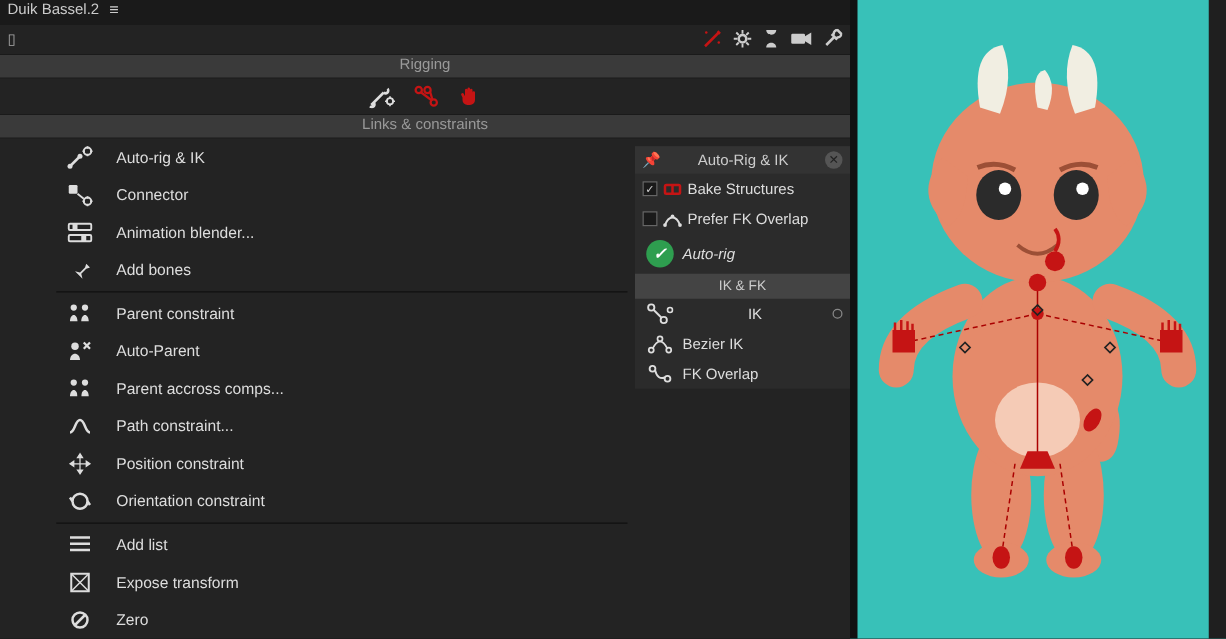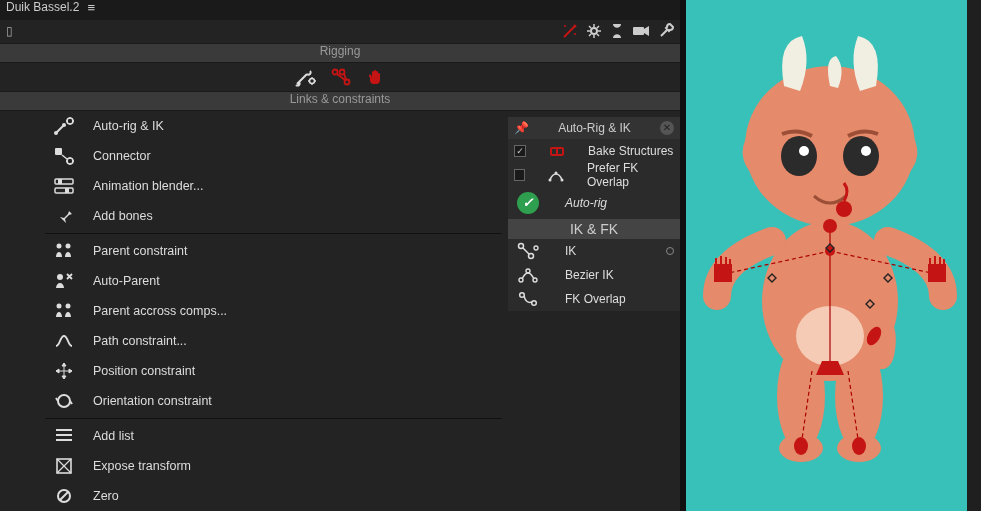--- a/index.html
+++ b/index.html
@@ -15,22 +15,22 @@
 .content { flex:1; display:flex;padding-left:45px; }
 .left-col { flex:1; display:flex; flex-direction:column; }
 .row { height:30px; display:flex; align-items:center; padding-left:8px; gap:18px; color:#ddd; cursor:pointer; }
 .row .icon { width:22px; height:22px; display:flex; align-items:center; justify-content:center; flex-shrink:0; }
 .row .label { font-size:12.5px; }
 .sep { height:1px; background:#111; margin:2px 0; }
 .sub-panel { width:172px; margin-left:6px; margin-top:6px; background:#2b2b2b; display:flex; flex-direction:column; font-size:12px; align-self:flex-start; }
 .sub-head { height:22px; background:#333; display:flex; align-items:center; justify-content:space-between; padding:0 6px; color:#ccc; }
 .sub-head .pin { color:#888; }
 .sub-head .close { width:14px; height:14px; border-radius:50%; background:#555; color:#222; display:flex; align-items:center; justify-content:center; font-size:10px; cursor:pointer; }
-.sub-row { height:24px; display:flex; align-items:center; padding:0 6px; gap:23px; color:#ddd; cursor:pointer; }
-.sub-sec { height:20px; background:#444; display:flex; align-items:center; justify-content:center; color:#ccc; font-size:14px; }
+.sub-row { height:24px; display:flex; align-items:center; padding:0 6px; gap:4px; color:#ddd; cursor:pointer;text-align:center; }
+.sub-sec { height:20px; background:#444; display:flex; align-items:center; justify-content:center; color:#ccc; font-size:11px; }
 .check { width:12px; height:12px; border:1px solid #666; background:#1a1a1a; display:flex; align-items:center; justify-content:center; }
 .check.checked::after { content:"✓"; color:#ccc; font-size:9px; }
 .sub-icon { width:28px; display:flex; align-items:center; justify-content:center; }
 .auto-rig-btn { width:22px; height:22px; border-radius:50%; background:#2e9e4f; display:flex; align-items:center; justify-content:center; }
 .auto-rig-btn::after { content:"✓"; color:#fff; font-weight:bold; font-size:13px; }
 .circ { width:8px; height:8px; border:1px solid #888; border-radius:50%; }
 .viewport { flex:1; background:#38c1b8; position:relative; border-left:6px solid #111; }
 .scroll-gutter { position:absolute; top:0; right:0; width:14px; height:100%; background:#1f1f1f; }
 
 .char { position:absolute; left:50%; top:50%; transform:translate(-50%,-50%); }

